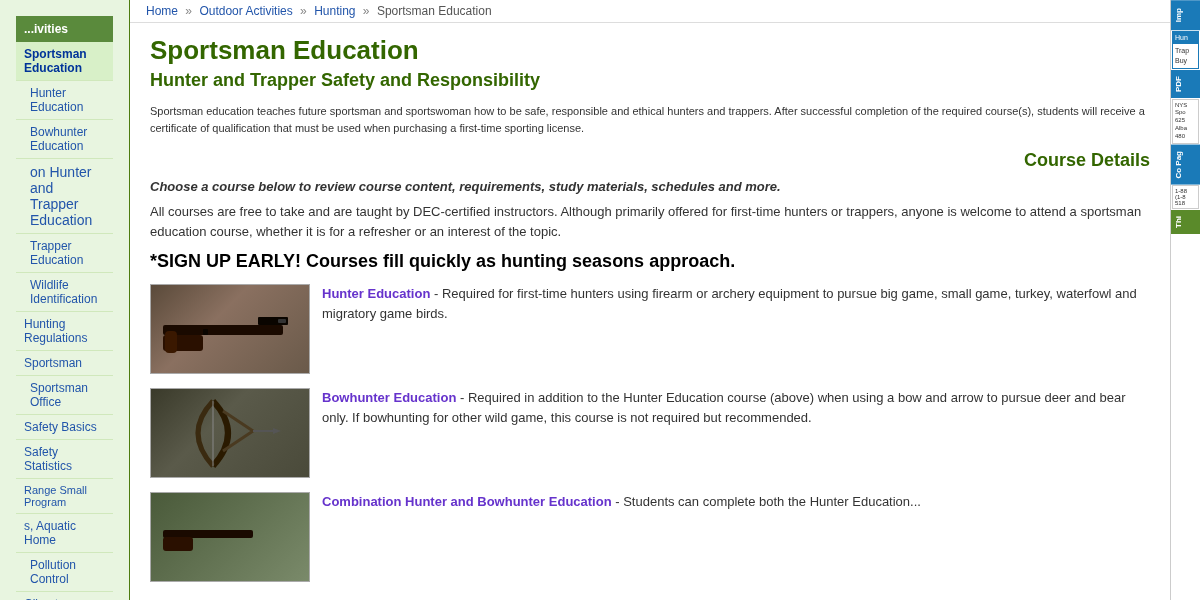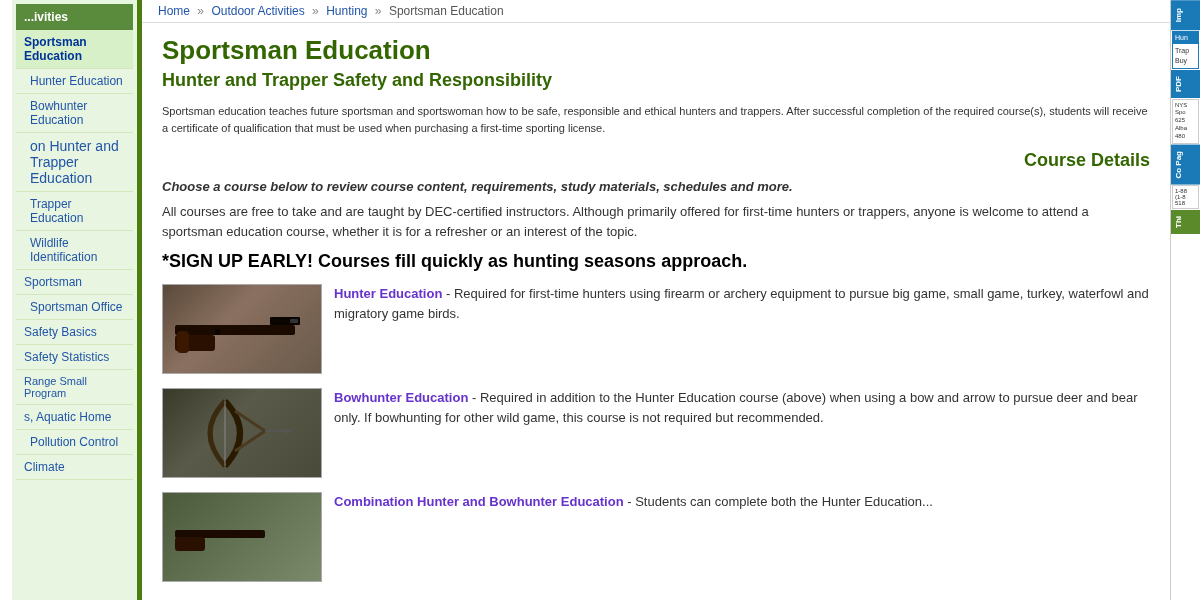--- a/index.html
+++ b/index.html
@@ -4,24 +4,23 @@
   <style>
     * { margin: 0; padding: 0; box-sizing: border-box; }
     body { font-family: Arial, sans-serif; font-size: 13px; color: #333; background: #fff; overflow: hidden; }
     .page-wrapper { display: flex; width: 1200px; height: 600px; overflow: hidden; }
 
     
     .sidebar {
       width: 130px;
       min-width: 130px;
       background: #e8f5e0;
-      border-right: 5px solid #4d7c0f;
+      border-right: 1px solid #4d7c0f;
       overflow-y: auto;
-      padding: 4px;
-      margin-left: 12px;
+      padding: 16px;
     }
     .sidebar-section-header {
       background: #5a8a3c;
       color: #fff;
       font-weight: bold;
       font-size: 12px;
       padding: 6px 8px;
     }
     .sidebar-item {
       padding: 5px 8px;
@@ -151,20 +150,23 @@
     <div class="sidebar-item subitem" style="font-size:14px;">
       <span>on Hunter and<br>Trapper Education</span>
     </div>
     <div class="sidebar-item subitem">
       <span>Trapper Education</span>
     </div>
     <div class="sidebar-item subitem">
       <span>Wildlife Identification</span>
     </div>
     <div class="sidebar-item">
+      <span>Hunting Regulations</span>
+    </div>
+    <div class="sidebar-item">
       <span>Sportsman</span>
     </div>
     <div class="sidebar-item subitem">
       <span>Sportsman Office</span>
     </div>
     <div class="sidebar-item">
       <span>Safety Basics</span>
     </div>
     <div class="sidebar-item">
       <span>Safety Statistics</span>

